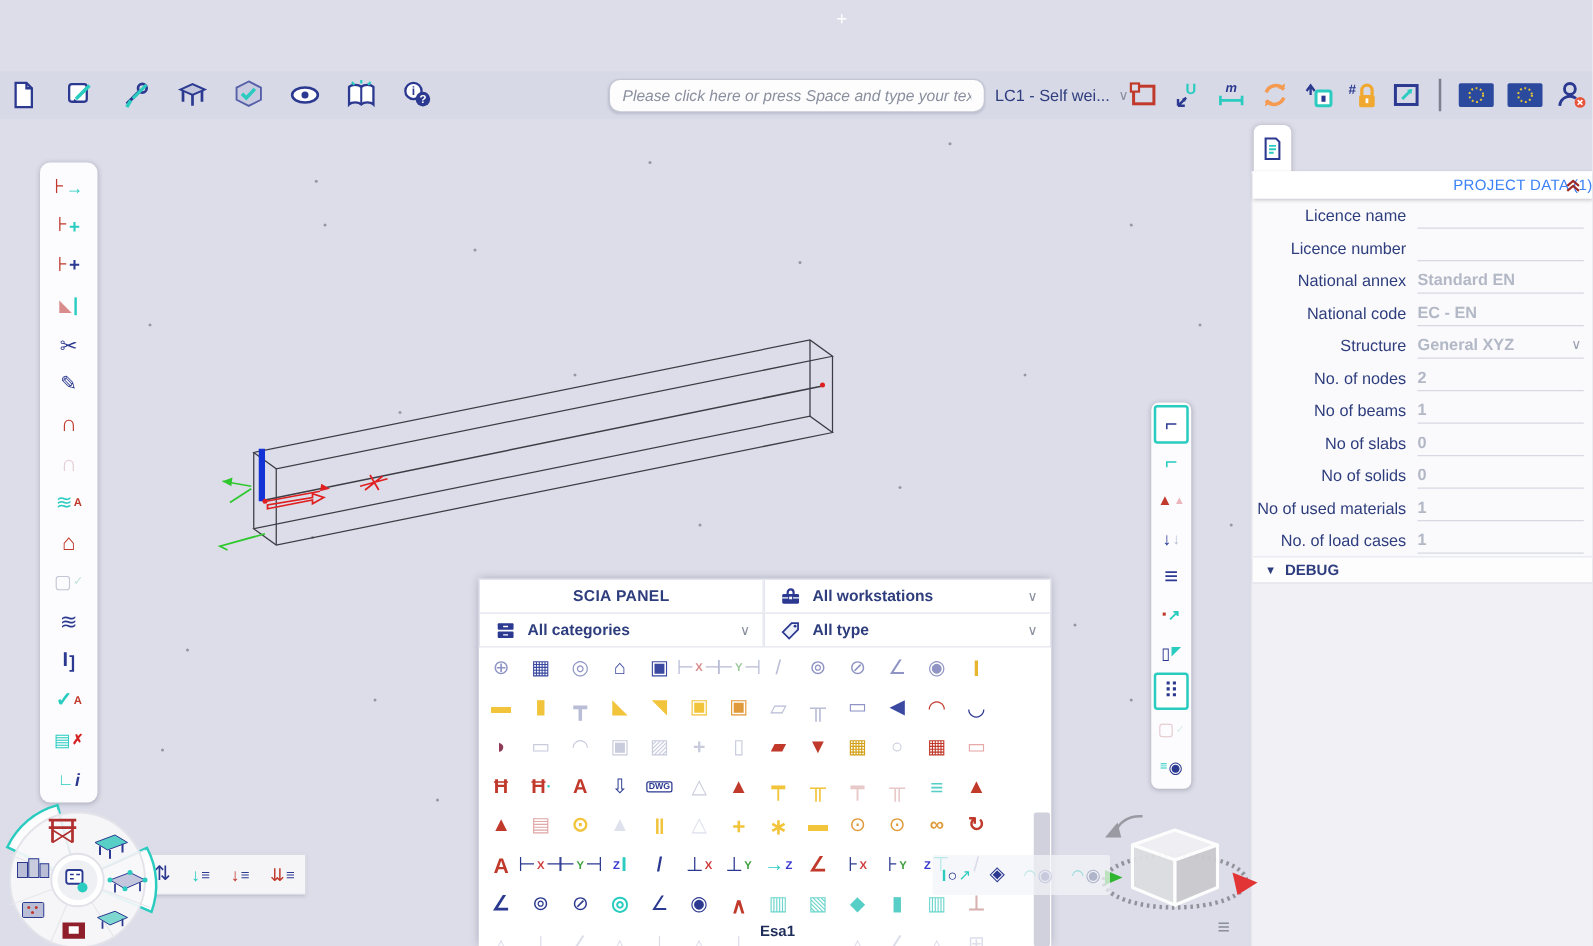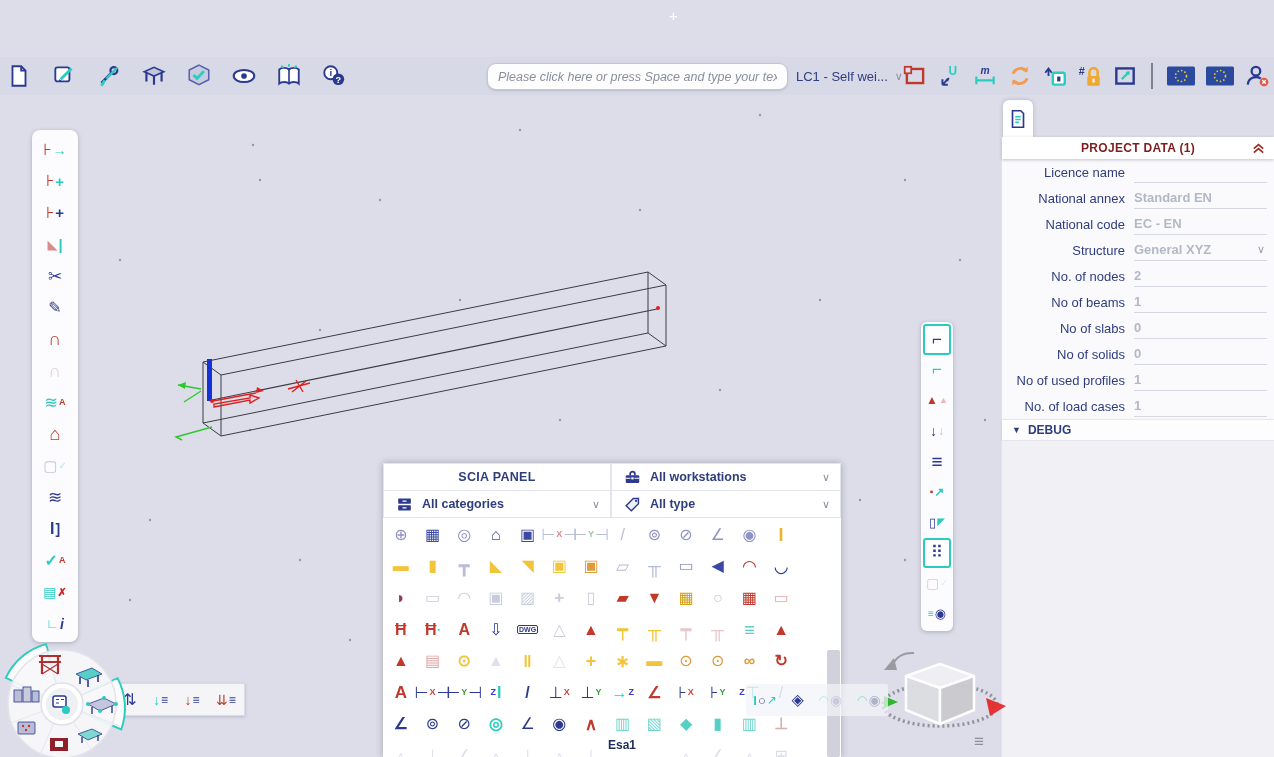--- a/index.html
+++ b/index.html
@@ -51,21 +51,21 @@
 .view-float{position:absolute;left:746px;top:684px;width:142px;height:32px;background:rgba(243,244,248,.72);z-index:4;display:flex;align-items:center;justify-content:space-around;border-radius:2px}
 
 .right-toolbar{position:absolute;left:921px;top:322px;width:32px;background:#fcfcfe;border-radius:6px;box-shadow:0 1px 4px rgba(60,60,90,.3);z-index:2;display:flex;flex-direction:column;align-items:center;padding:2px 0}
 .rt-cell{width:28px;height:30.5px;display:flex;align-items:center;justify-content:center;border:2px solid transparent;border-radius:3px}
 .rt-cell.sel{border-color:#2accc0;background:#fff}
 
 .project-tab{position:absolute;left:1003px;top:100px;width:30px;height:38px;background:#fff;border-radius:6px 6px 0 0;z-index:2;display:flex;align-items:center;justify-content:center;box-shadow:0 0 4px rgba(60,60,90,.25)}
 .project-tab svg{width:22px;height:22px}
 .project-panel{position:absolute;left:1001px;top:137px;width:273px;height: 620px;z-index:2;background:#fafafc;border-left:1px solid #e2e2ea;display:flex;flex-direction:column}
 .pp-head{height:22px;background:#fff;box-shadow:0 1px 3px rgba(60,60,90,.3);display:flex;align-items:center;position:relative;flex:0 0 auto}
-.pp-title{flex:1;text-align:center;font-weight:bold;font-size:12px;color:#7f1d1d;letter-spacing:.3px}
+.pp-title{flex:1;text-align:right;font-weight:normal;font-size:12px;color:#3b82f6;letter-spacing:.3px}
 .pp-collapse{position:absolute;right:7px;top:3px;width:17px;height:16px}
 .p-row{height:26px;display:flex;align-items:center;flex:0 0 auto}
 .p-label{width:132px;text-align:right;padding-right:9px;font-size:13px;color:#2e3d7d;white-space:nowrap}
 .p-value{flex:1;margin-right:7px;border-bottom:1px solid #d6d8e2;height:22px;display:flex;align-items:center;font-size:13px;font-weight:bold;color:#b3b8c6;position:relative}
 .p-chev{position:absolute;right:2px;color:#9aa0ac;font-size:11px;font-weight:normal}
 .dbg-bar{height:21px;background:#fdfdfe;border-top:1px solid #e8e8f0;box-shadow:0 1px 2px rgba(60,60,90,.18);display:flex;align-items:center;padding-left:10px;gap:7px;font-size:12px;font-weight:bold;color:#2e3d7d;flex:0 0 auto}
 .dbg-arrow{font-size:9px}
 .toggle{width:36px;height:16px;border:2px solid #c0392b;border-radius:9px;position:relative;background:#fff}
 .toggle::after{content:"";position:absolute;left:1px;top:1px;width:9px;height:9px;border:2px solid #c0392b;border-radius:50%;background:#fff}
 .pp-fill{flex:1;background:#f0f0f5;border-top:1px solid #e4e4ec}
@@ -836,20 +836,26 @@
         </svg>
     </div>
     <div id="project-fields">
         <div class="p-row">
           <div class="p-label">Licence name</div>
           <div class="p-value">
             <span></span>
           </div>
         </div>
         <div class="p-row">
+          <div class="p-label">Licence number</div>
+          <div class="p-value">
+            <span></span>
+          </div>
+        </div>
+        <div class="p-row">
           <div class="p-label">National annex</div>
           <div class="p-value">
             <span>Standard EN</span>
           </div>
         </div>
         <div class="p-row">
           <div class="p-label">National code</div>
           <div class="p-value">
             <span>EC - EN</span>
           </div>
@@ -879,21 +885,21 @@
             <span>0</span>
           </div>
         </div>
         <div class="p-row">
           <div class="p-label">No of solids</div>
           <div class="p-value">
             <span>0</span>
           </div>
         </div>
         <div class="p-row">
-          <div class="p-label">No of used profiles</div>
+          <div class="p-label">No of used materials</div>
           <div class="p-value">
             <span>1</span>
           </div>
         </div>
         <div class="p-row">
           <div class="p-label">No. of load cases</div>
           <div class="p-value">
             <span>1</span>
           </div>
         </div>

